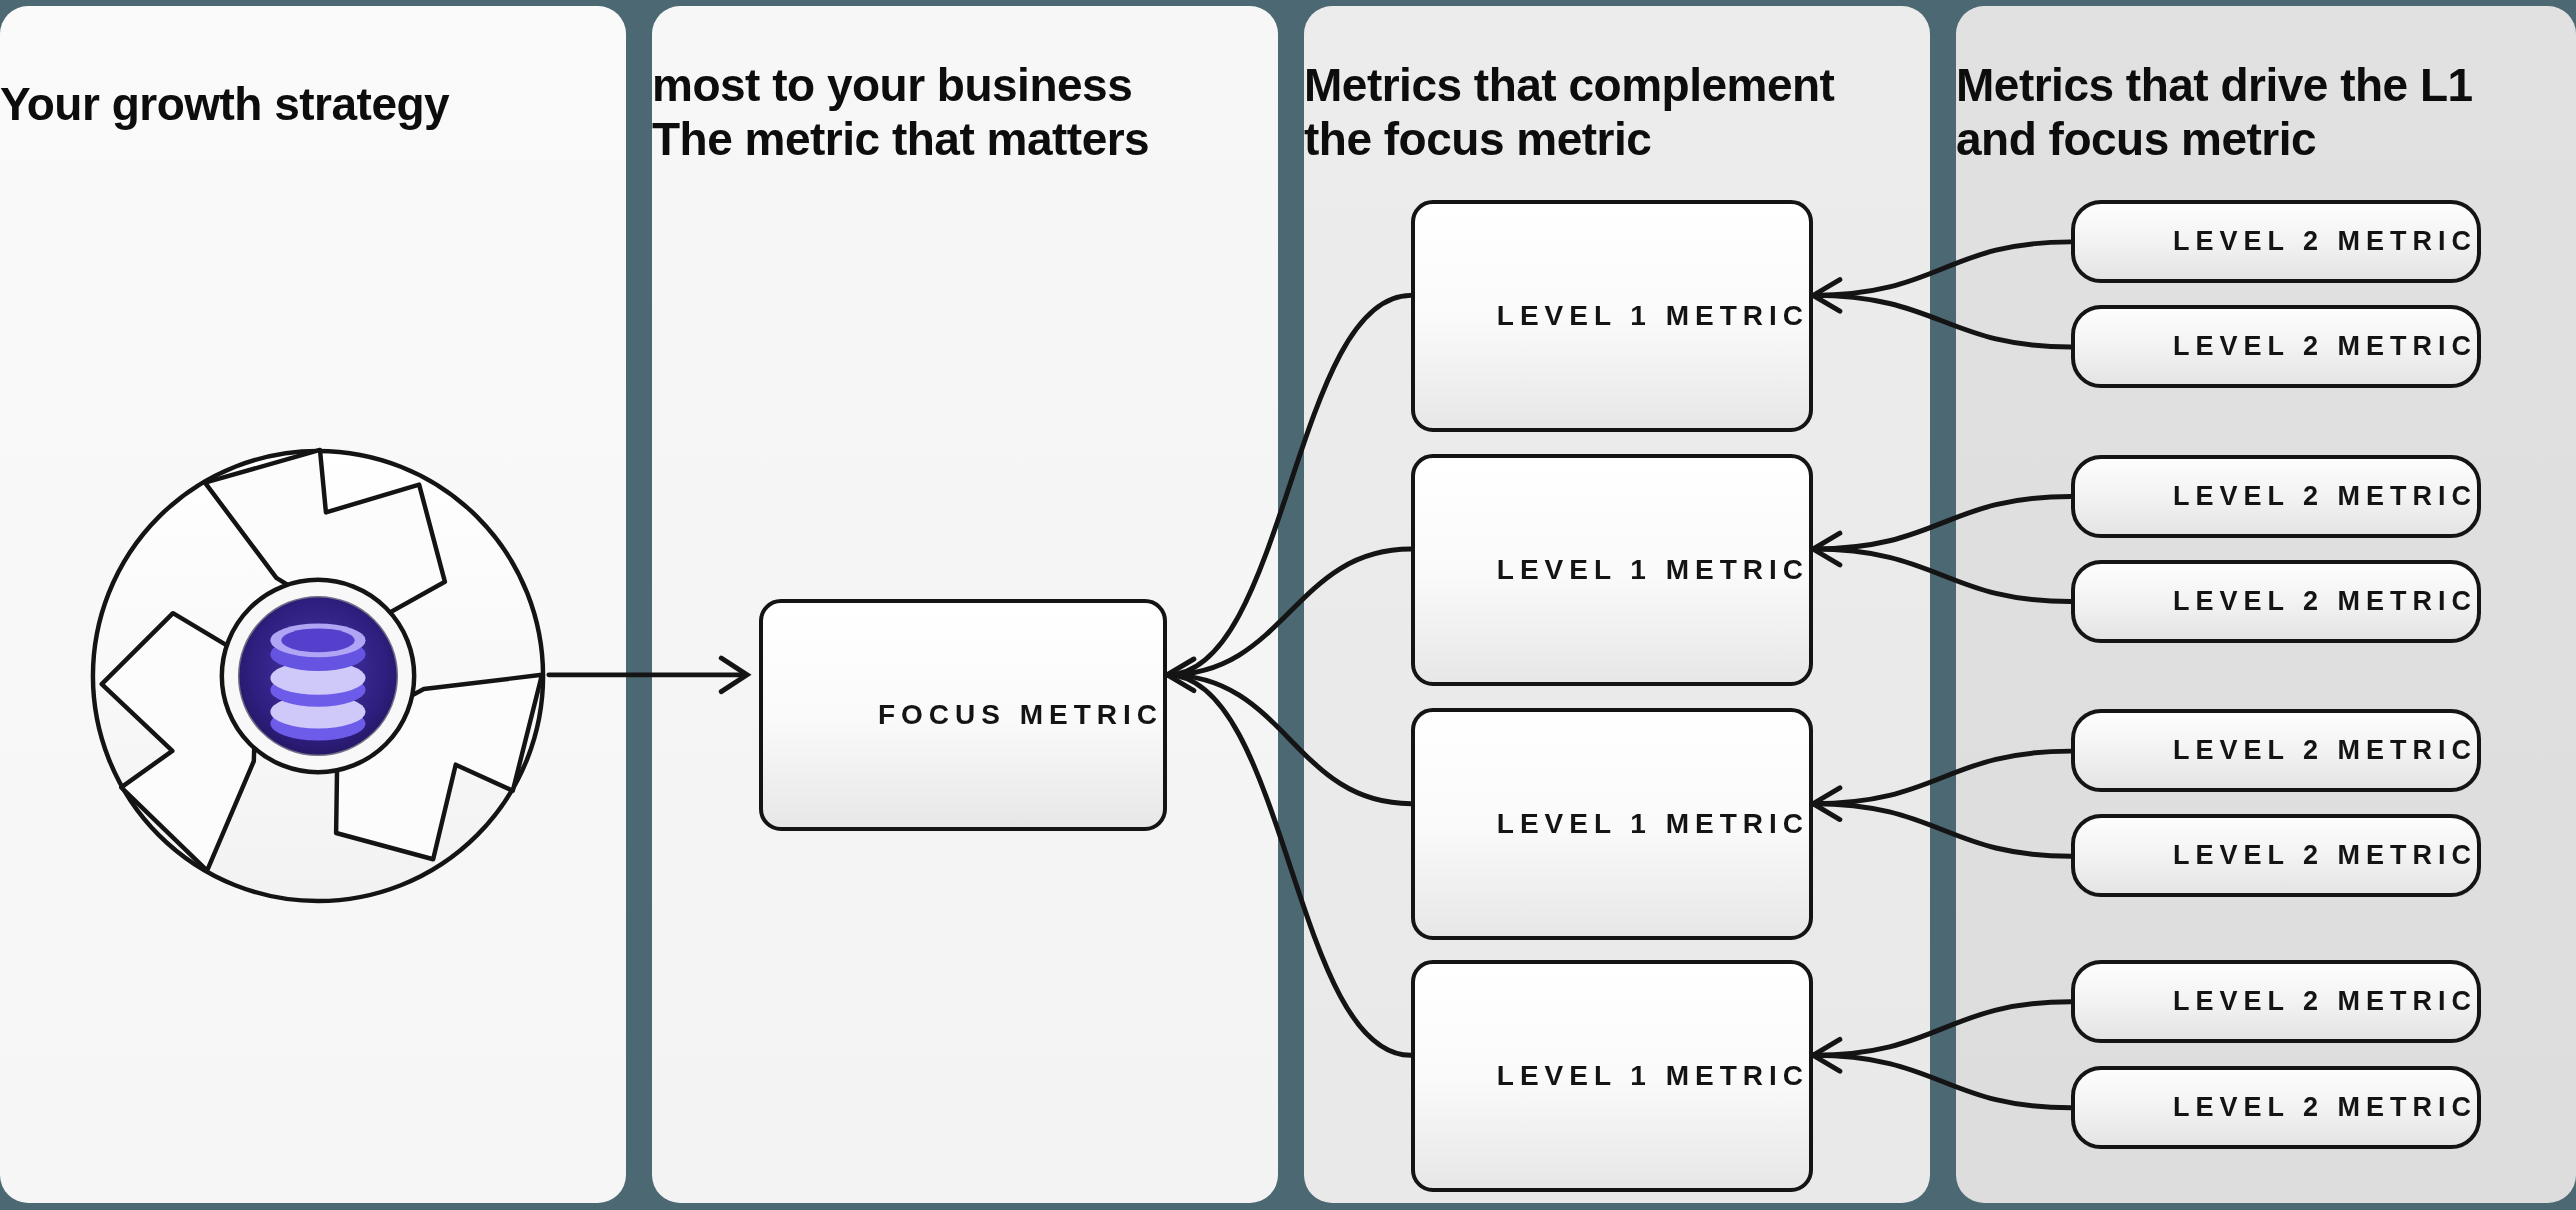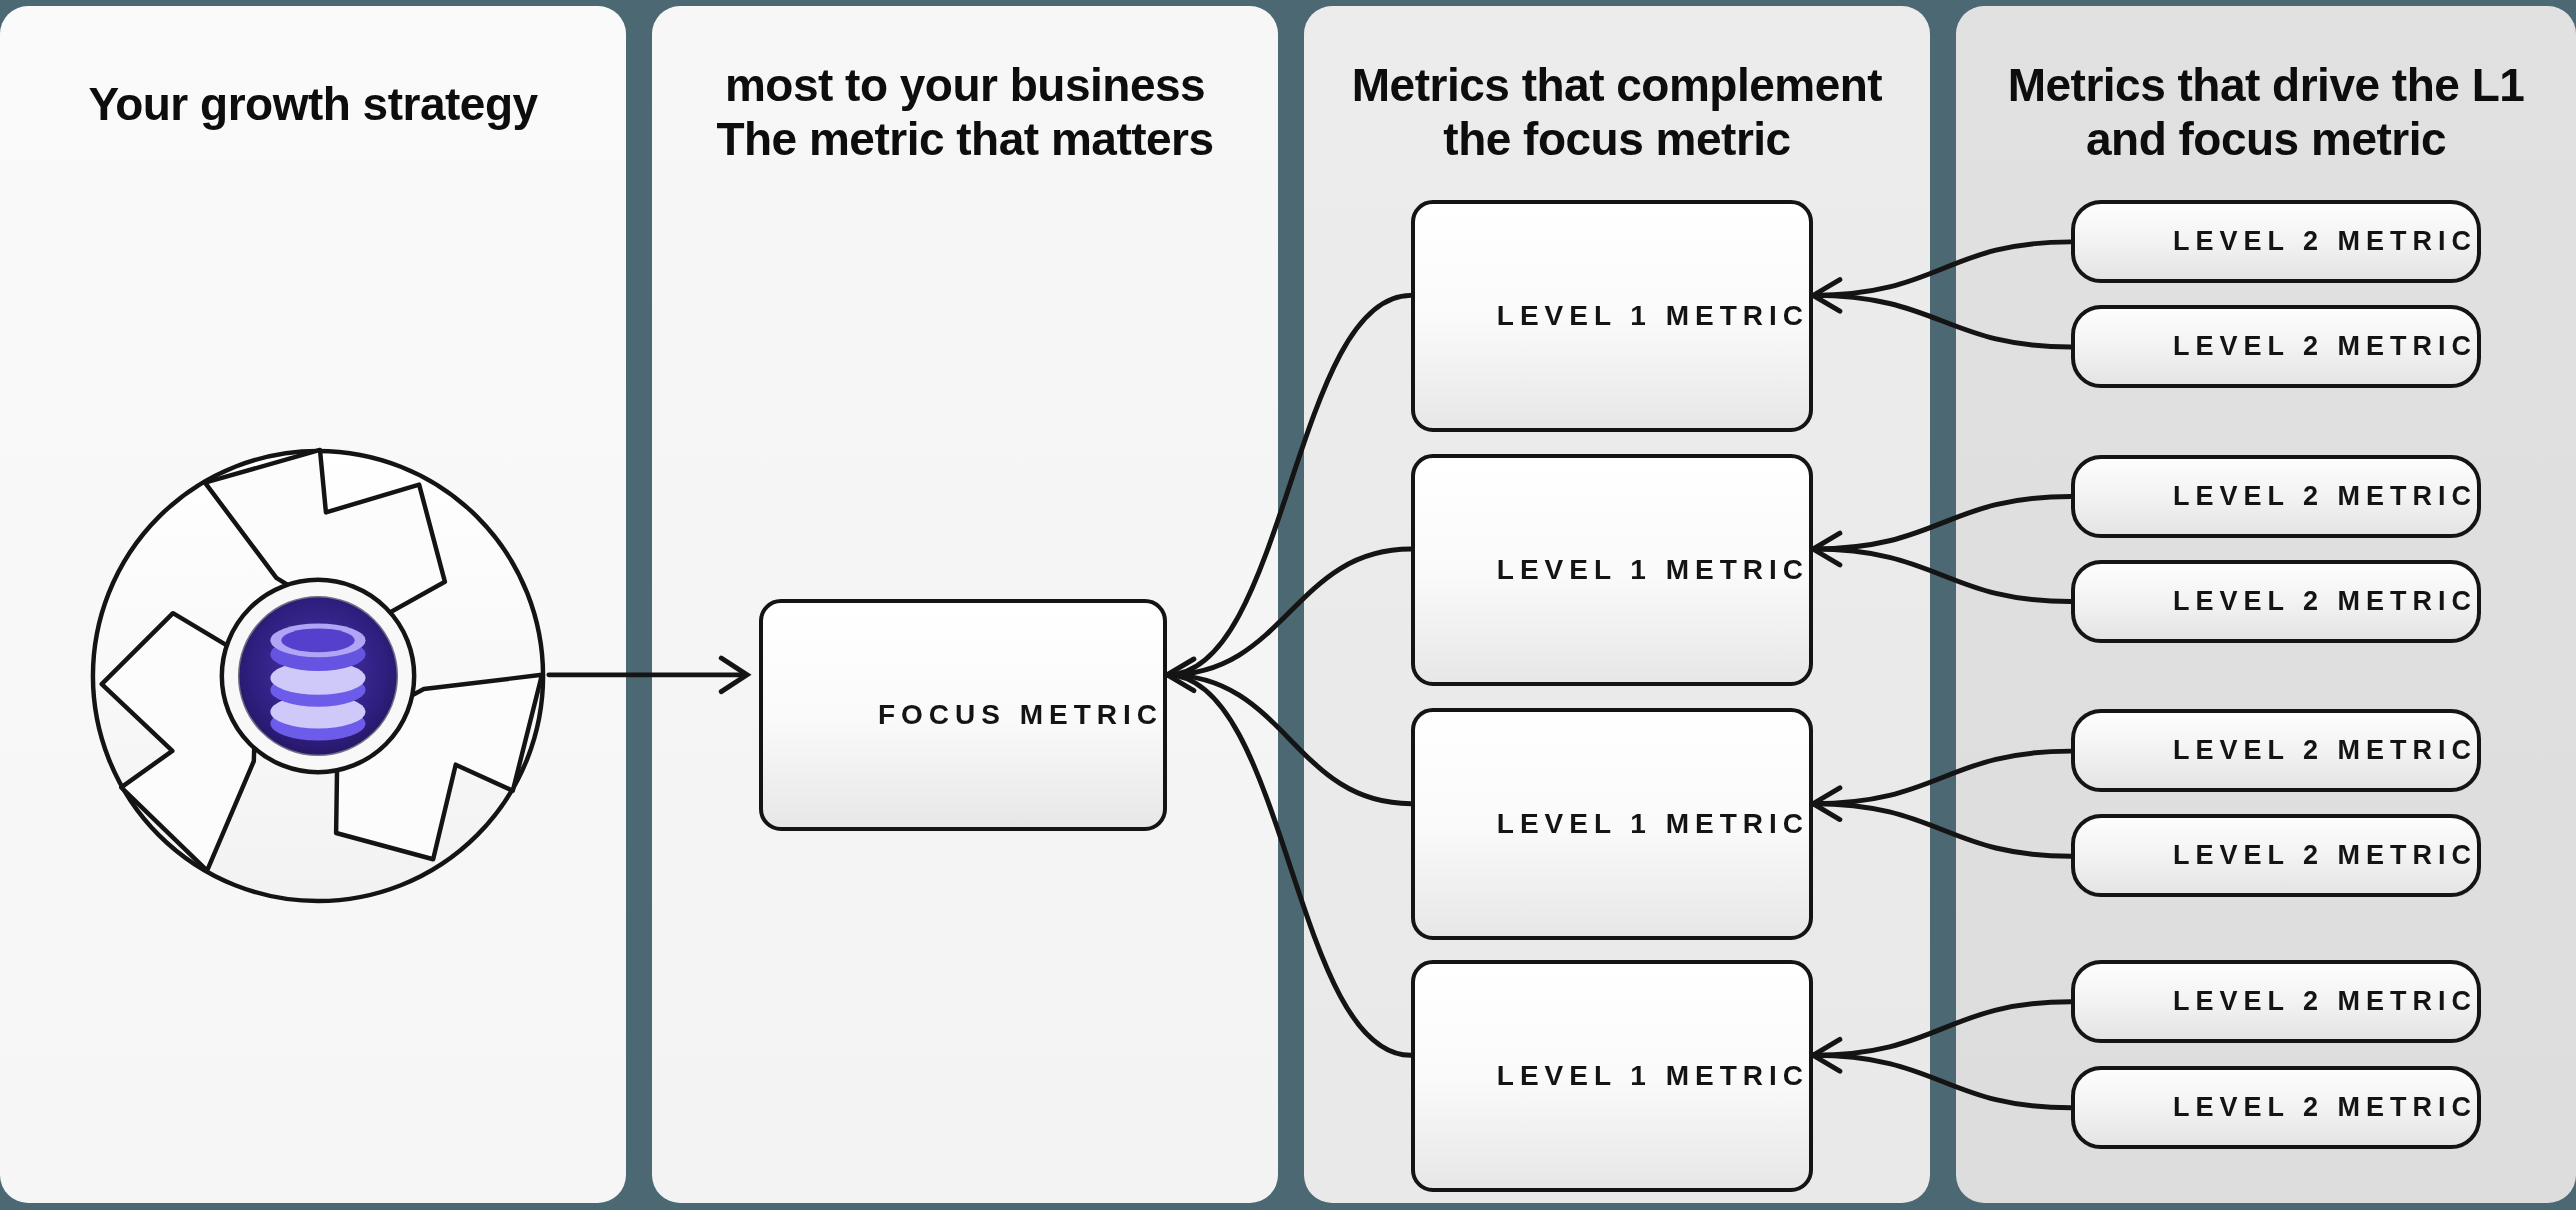--- a/index.html
+++ b/index.html
@@ -9,21 +9,21 @@
     font-family:"Liberation Sans",sans-serif;
   }
   .panel{
     position:absolute;top:6px;height:1197px;border-radius:28px;
   }
   .panel-1{background:linear-gradient(180deg,#FAFAFA,#F6F6F6);}
   .panel-2{background:linear-gradient(180deg,#F7F7F7,#F3F3F3);}
   .panel-3{background:linear-gradient(180deg,#ECECEC,#E9E9E9);}
   .panel-4{background:linear-gradient(180deg,#E1E1E1,#DDDDDD);}
   .panel-title{
-    position:absolute;left:0;right:0;text-align:center;
+    position:absolute;left:0;right:0;
     font-weight:700;font-size:46px;line-height:54px;letter-spacing:-0.5px;
     color:#0D0D0D;
   }
   .panel-title span{display:block;}
   .title-one-line{top:71px;}
   .title-two-line{top:52px;}
   #connector-layer{position:absolute;left:0;top:0;z-index:5;}
   #flywheel{position:absolute;left:85px;top:443px;z-index:6;}
   .node{
     position:absolute;z-index:10;display:flex;align-items:center;justify-content:flex-end;

